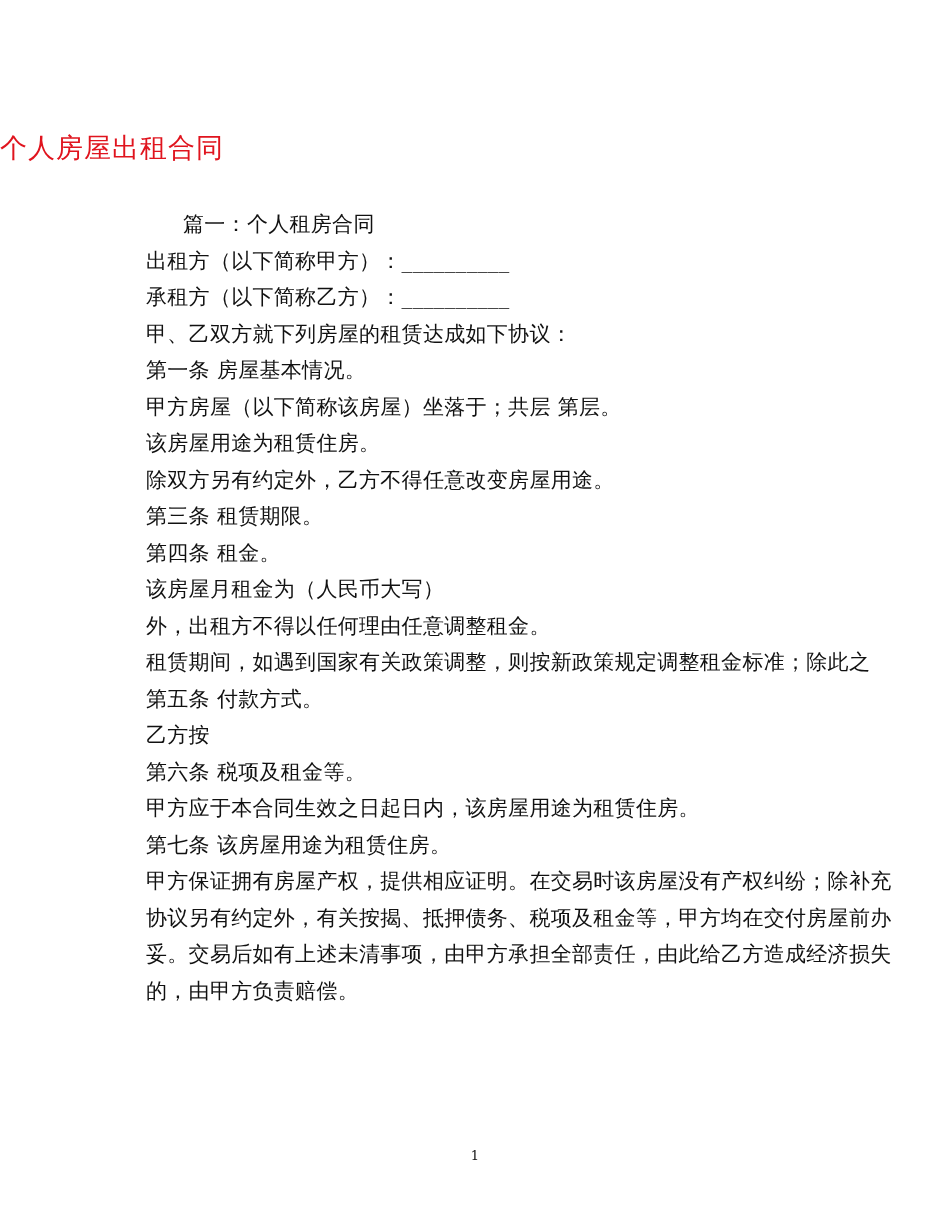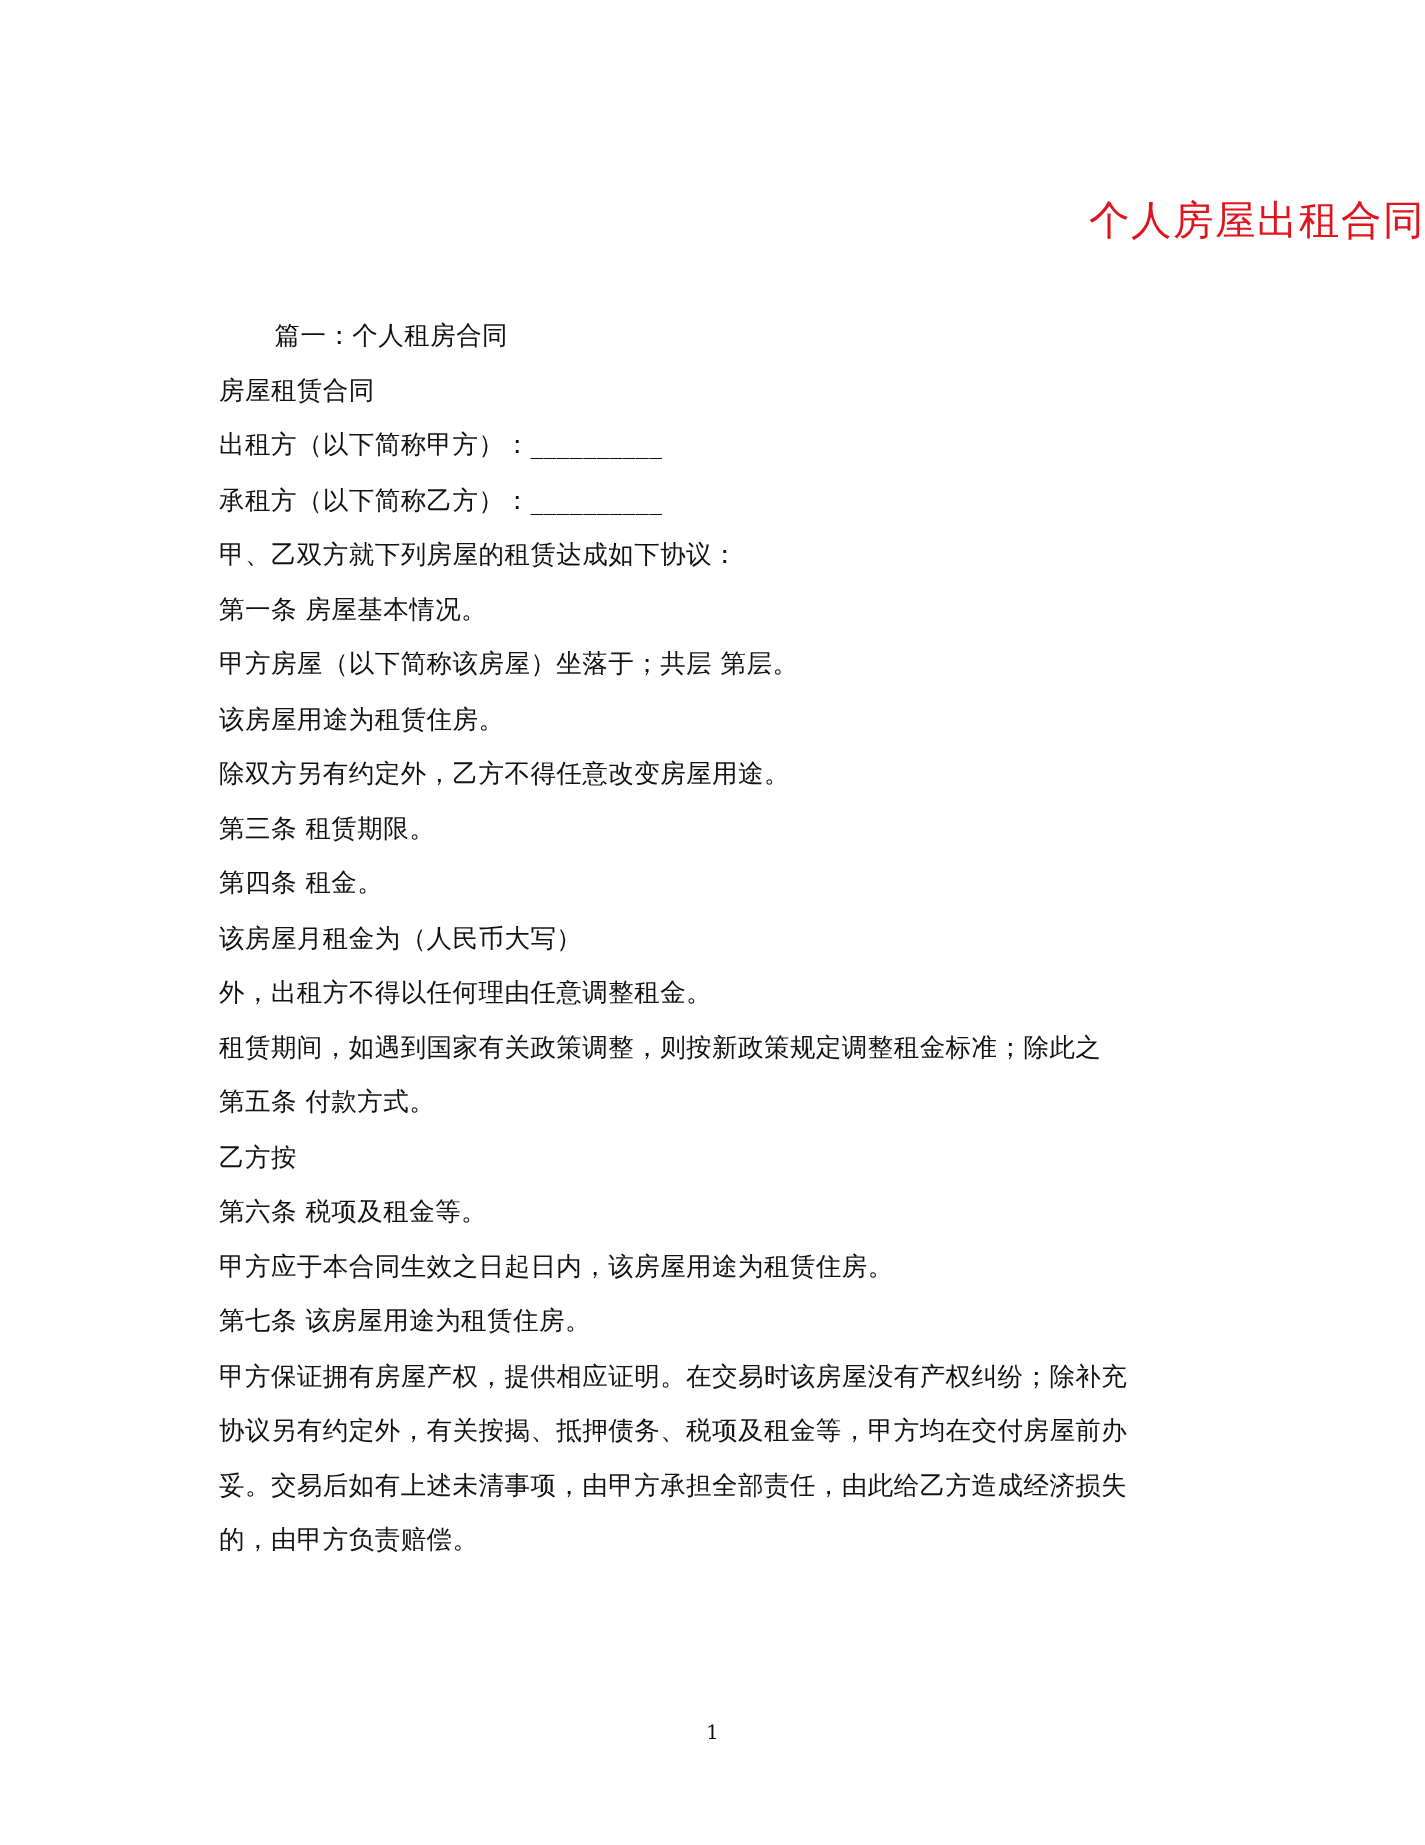--- a/index.html
+++ b/index.html
@@ -1,34 +1,33 @@
 <!DOCTYPE html>
 <html><head>
 <meta charset="utf-8">
 <style>
   html, body { margin:0; padding:0; background:#ffffff; }
   body { width:950px; height:1230px; position:relative; overflow:hidden;
          font-family:"DejaVu Serif","Liberation Serif",serif; color:#111; }
   .page { position:absolute; left:0; top:0; width:950px; height:1230px; background:#fff; }
-  .title { position:absolute; left:0; width:950px; top:130px; text-align:right;
+  .title { position:absolute; left:0; width:950px; top:130px; text-align:left;
            font-size:27px; color:#e0141e; letter-spacing:1px; line-height:36px; }
   .body { position:absolute; left:146px; top:206px; width:660px; }
-  .line { font-size:17px; line-height:36.5px; height:36.5px; white-space:nowrap; letter-spacing:0.3px; }
+  .line { font-size:21px; line-height:36.5px; height:36.5px; white-space:nowrap; letter-spacing:0.3px; }
   .indent { padding-left:37px; }
   .page-number { position:absolute; left:0; width:950px; top:1148px; text-align:center;
                  font-size:13px; color:#111; }
 </style>
 </head>
 <body>
 
 <div class="page">
   <div class="title">个人房屋出租合同</div>
   <div class="body">
     <div class="line indent">篇一：个人租房合同</div>
-    <div class="line">房屋租赁合同</div>
     <div class="line">出租方（以下简称甲方）：__________</div>
     <div class="line">承租方（以下简称乙方）：__________</div>
     <div class="line">甲、乙双方就下列房屋的租赁达成如下协议：</div>
     <div class="line">第一条 房屋基本情况。</div>
     <div class="line">甲方房屋（以下简称该房屋）坐落于；共层 第层。</div>
     <div class="line">该房屋用途为租赁住房。</div>
     <div class="line">除双方另有约定外，乙方不得任意改变房屋用途。</div>
     <div class="line">第三条 租赁期限。</div>
     <div class="line">第四条 租金。</div>
     <div class="line">该房屋月租金为（人民币大写）</div>

